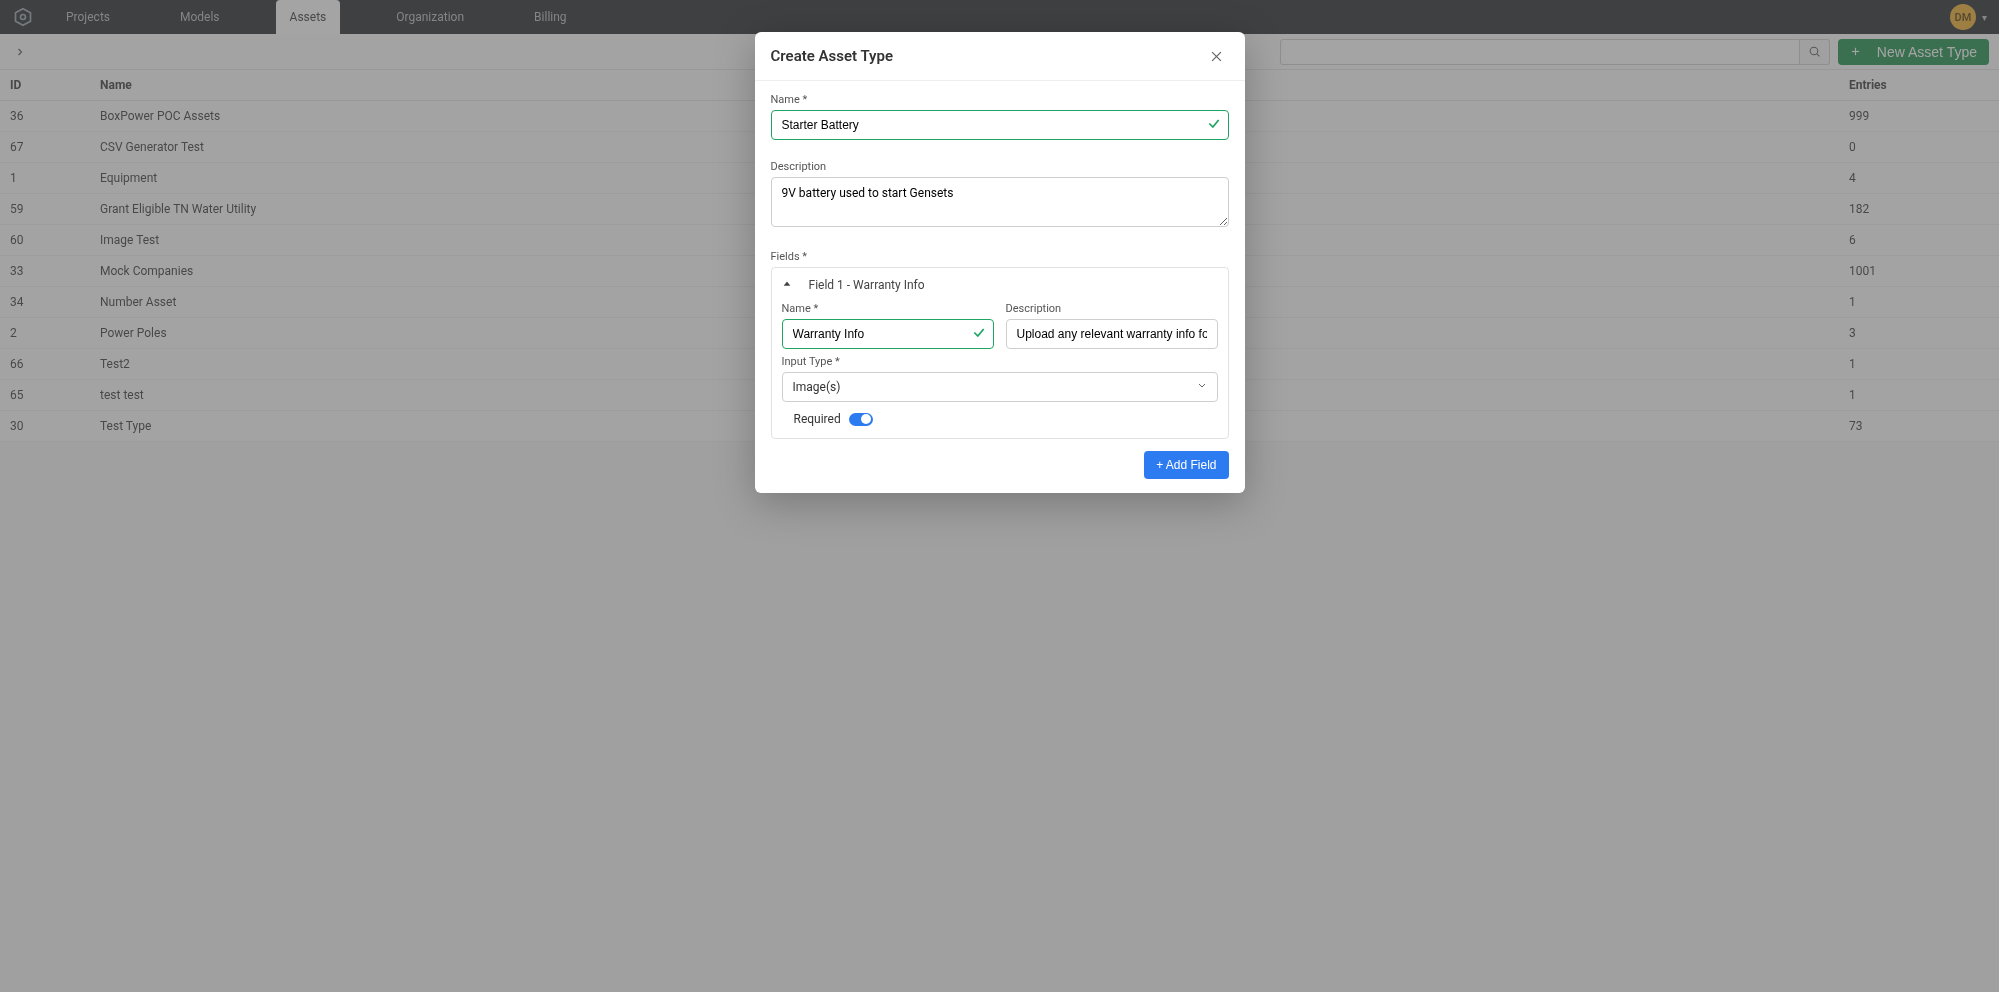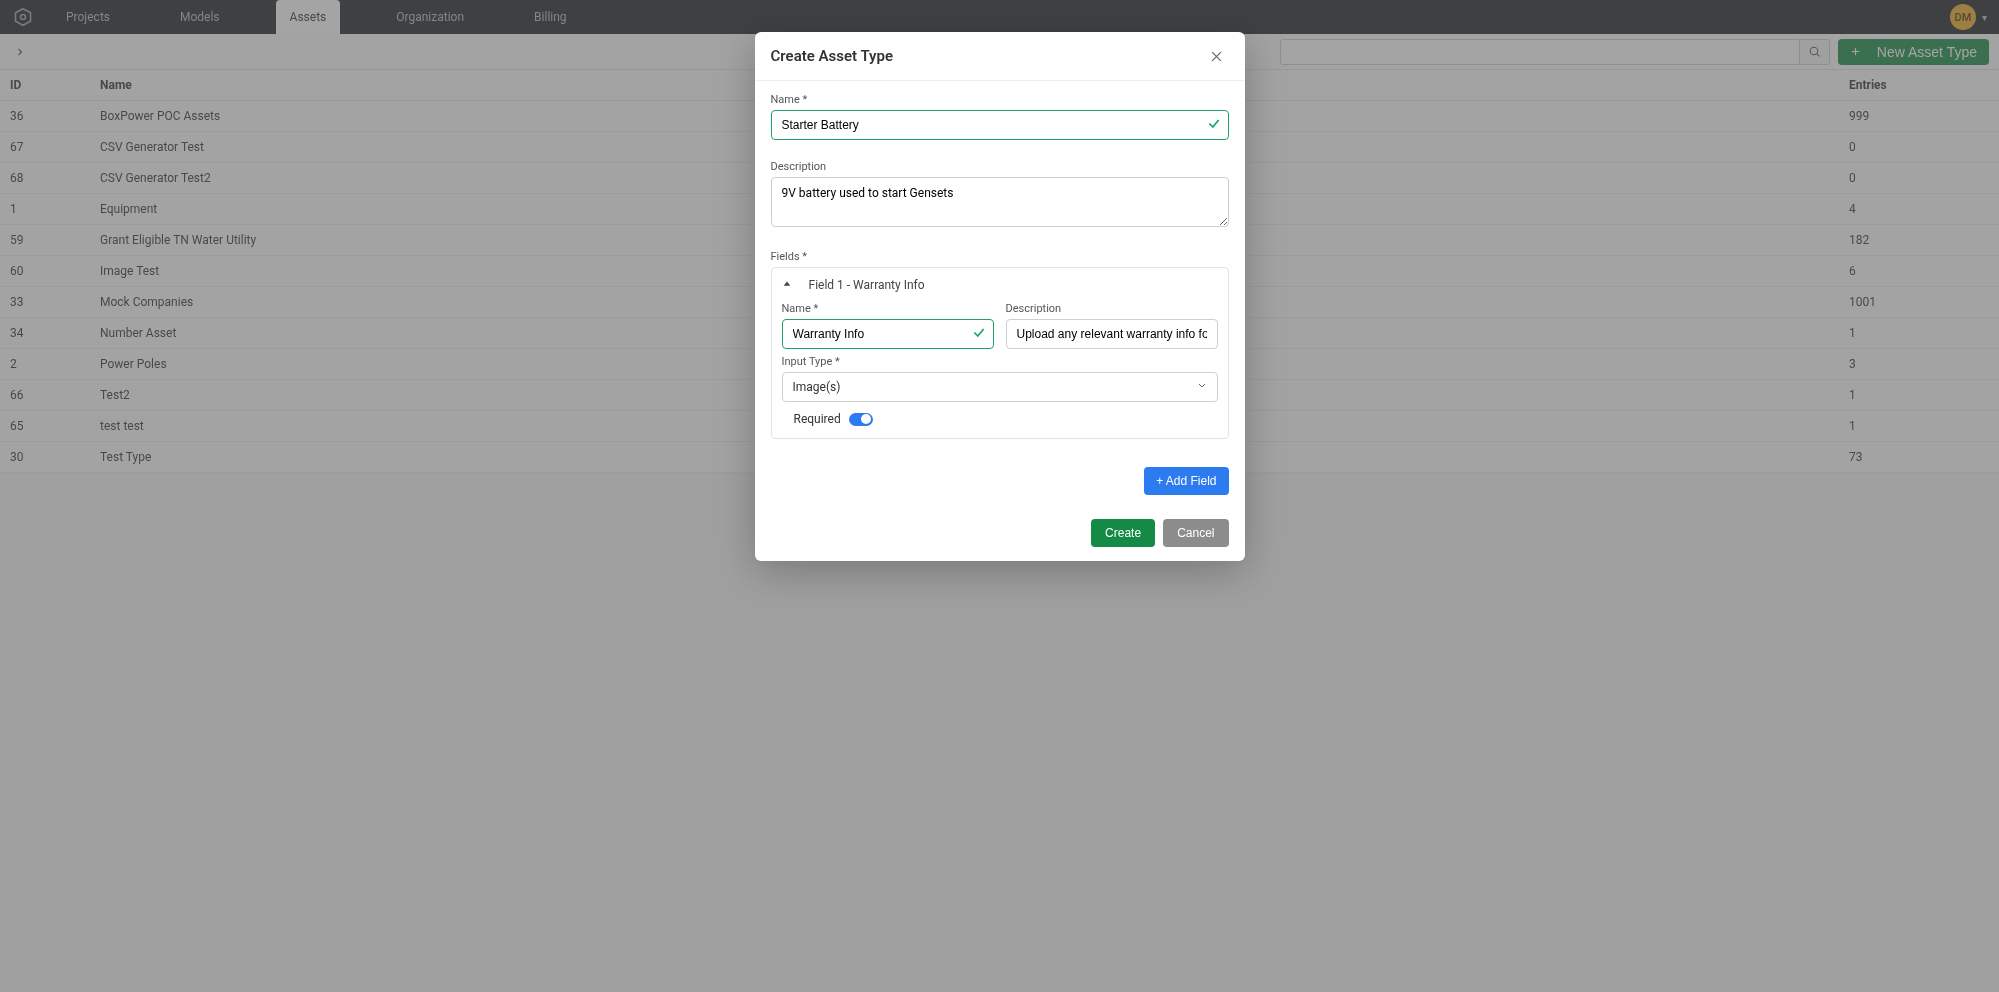--- a/index.html
+++ b/index.html
@@ -56,21 +56,21 @@
   .two-col > div { flex:1; }
 
   .select-wrap { position:relative; }
   .select-display { width:100%; height:30px; border:1px solid #cfcfcf; border-radius:4px; padding:0 28px 0 10px; font-size:12px; display:flex; align-items:center; background:#fff; cursor:pointer; }
   .select-chevron { position:absolute; right:10px; top:50%; transform:translateY(-50%); color:#666; pointer-events:none; }
 
   .required-row { display:flex; align-items:center; gap:8px; margin-top:10px; font-size:12px;padding-left:12px; }
   .toggle { width:24px; height:13px; border-radius:8px; background:#2d7bf0; position:relative; cursor:pointer; }
   .toggle .knob { position:absolute; top:1.5px; right:1.5px; width:10px; height:10px; border-radius:50%; background:#fff; }
 
-  .add-field-row { display:flex; justify-content:flex-end; margin-top:28px; }
+  .add-field-row { display:flex; justify-content:flex-end; margin-top:12px; }
   .add-field-btn { background:#2d7bf0; color:#fff; border:none; border-radius:4px; padding:7px 12px; font-size:12px; cursor:pointer; }
 
   .modal-footer { display:flex; justify-content:flex-end; gap:8px; padding: 10px 16px 14px; }
   .btn-create { background:#148a46; color:#fff; border:none; border-radius:4px; padding:7px 14px; font-size:12px; cursor:pointer; }
   .btn-cancel { background:#8c8c8c; color:#fff; border:none; border-radius:4px; padding:7px 14px; font-size:12px; cursor:pointer; }
 </style>
 </head>
 <body>
 
 <div class="topbar">
@@ -129,25 +129,20 @@
   </thead>
   <tbody id="table-body">
       <tr>
         <td class="col-id">36</td>
         <td>BoxPower POC Assets</td>
         <td class="col-entries">999</td>
       </tr>
       <tr>
         <td class="col-id">67</td>
         <td>CSV Generator Test</td>
-        <td class="col-entries">0</td>
-      </tr>
-      <tr>
-        <td class="col-id">68</td>
-        <td>CSV Generator Test2</td>
         <td class="col-entries">0</td>
       </tr>
       <tr>
         <td class="col-id">1</td>
         <td>Equipment</td>
         <td class="col-entries">4</td>
       </tr>
       <tr>
         <td class="col-id">59</td>
         <td>Grant Eligible TN Water Utility</td>
@@ -269,17 +264,13 @@
               <div class="knob"></div>
             </div>
         </div>
       </div>
     </div>
 
     <div class="add-field-row">
       <button class="add-field-btn">+ Add Field</button>
     </div>
   </div>
-  <div class="modal-footer">
-    <button class="btn-create">Create</button>
-    <button class="btn-cancel">Cancel</button>
-  </div>
 </div>
 
 </body></html>

